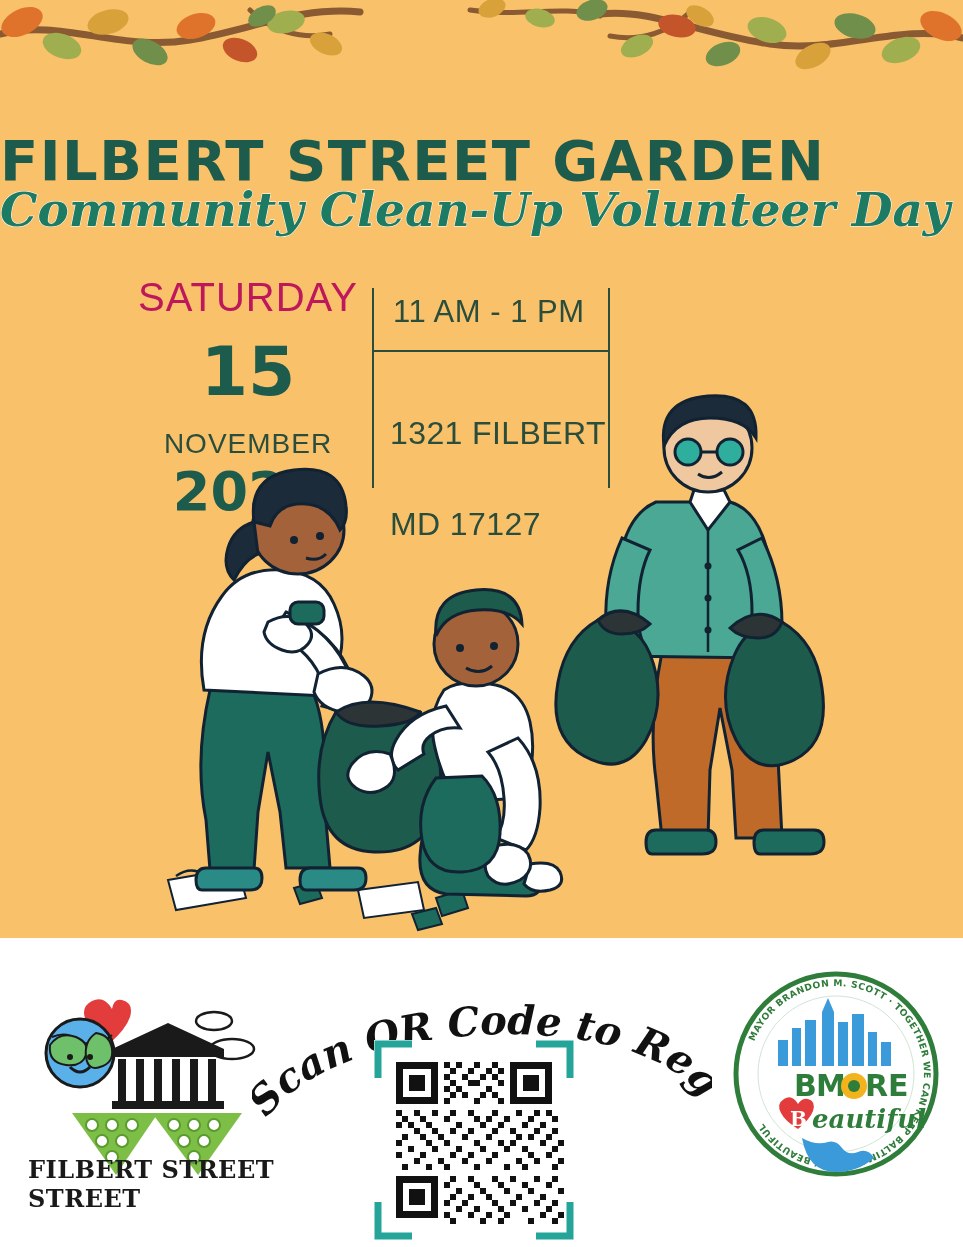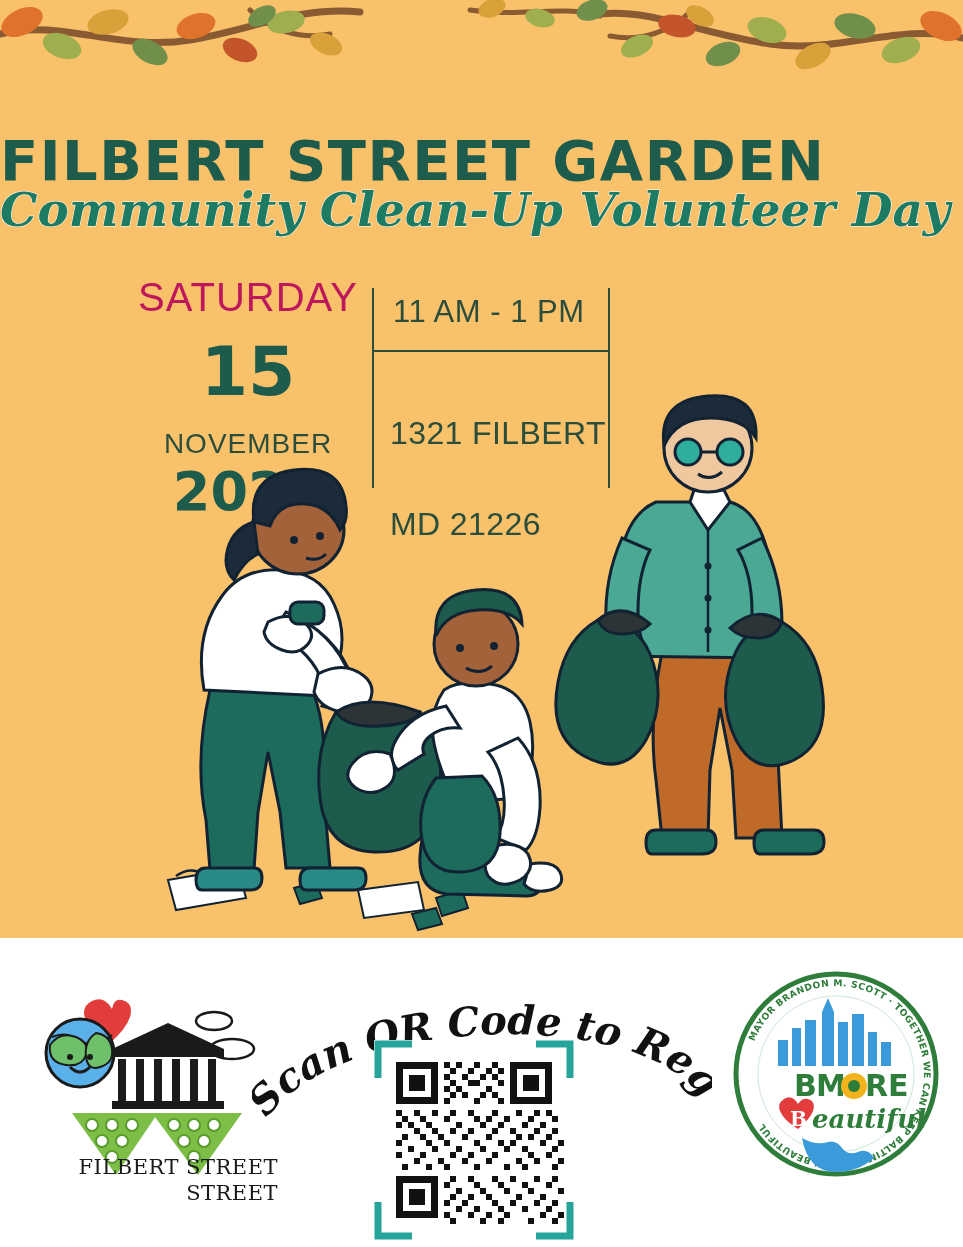--- a/index.html
+++ b/index.html
@@ -154,24 +154,24 @@
     left: 28px;
     top: 975px;
     width: 250px;
     height: 250px;
   }
   #filbert-logo-text {
     position: absolute;
     left: 28px;
     top: 1155px;
     width: 250px;
-    text-align: right;
+    text-align: left;
     font-family: "DejaVu Serif", serif;
-    font-weight: normal;
-    font-size: 21px;
+    font-weight: bold;
+    font-size: 24px;
     color: #1a1a1a;
     line-height: 1.22;
     letter-spacing: 0.5px;
   }
   
   #scan-arc {
     position: absolute;
     left: 252px;
     top: 985px;
     width: 460px;
@@ -245,21 +245,21 @@
     </div>
 
     <div class="vline" style="left:372px; top:288px; height:200px;"></div>
     <div class="hline" style="left:372px; top:350px; width:238px;"></div>
     <div class="vline" style="left:608px; top:288px; height:200px;"></div>
 
     <div id="time-text">11 AM - 1 PM</div>
     <div id="address-text">
       <span>1321 FILBERT</span><br>
       <br>
-      <span>MD 21226</span>
+      <span>MD 17127</span>
     </div>
 
     <svg style="position:absolute; left:150px; top:390px; width:720px; height:548px;" viewBox="0 0 720 548" xmlns="http://www.w3.org/2000/svg">
 
       <g>
         <polygon points="18,490 88,478 96,508 26,520" fill="#ffffff" stroke="#123" stroke-width="2"></polygon>
         <path d="M26,486 q14,-10 28,-2 q14,8 26,-2" stroke="#123" stroke-width="2.5" fill="none"></path>
         <polygon points="208,500 268,492 274,520 214,528" fill="#ffffff" stroke="#123" stroke-width="2"></polygon>
         <polygon points="144,498 166,492 172,508 150,514" fill="#1d6b5c" stroke="#123" stroke-width="2"></polygon>
         <polygon points="286,508 312,500 318,518 292,526" fill="#1d6b5c" stroke="#123" stroke-width="2"></polygon>

